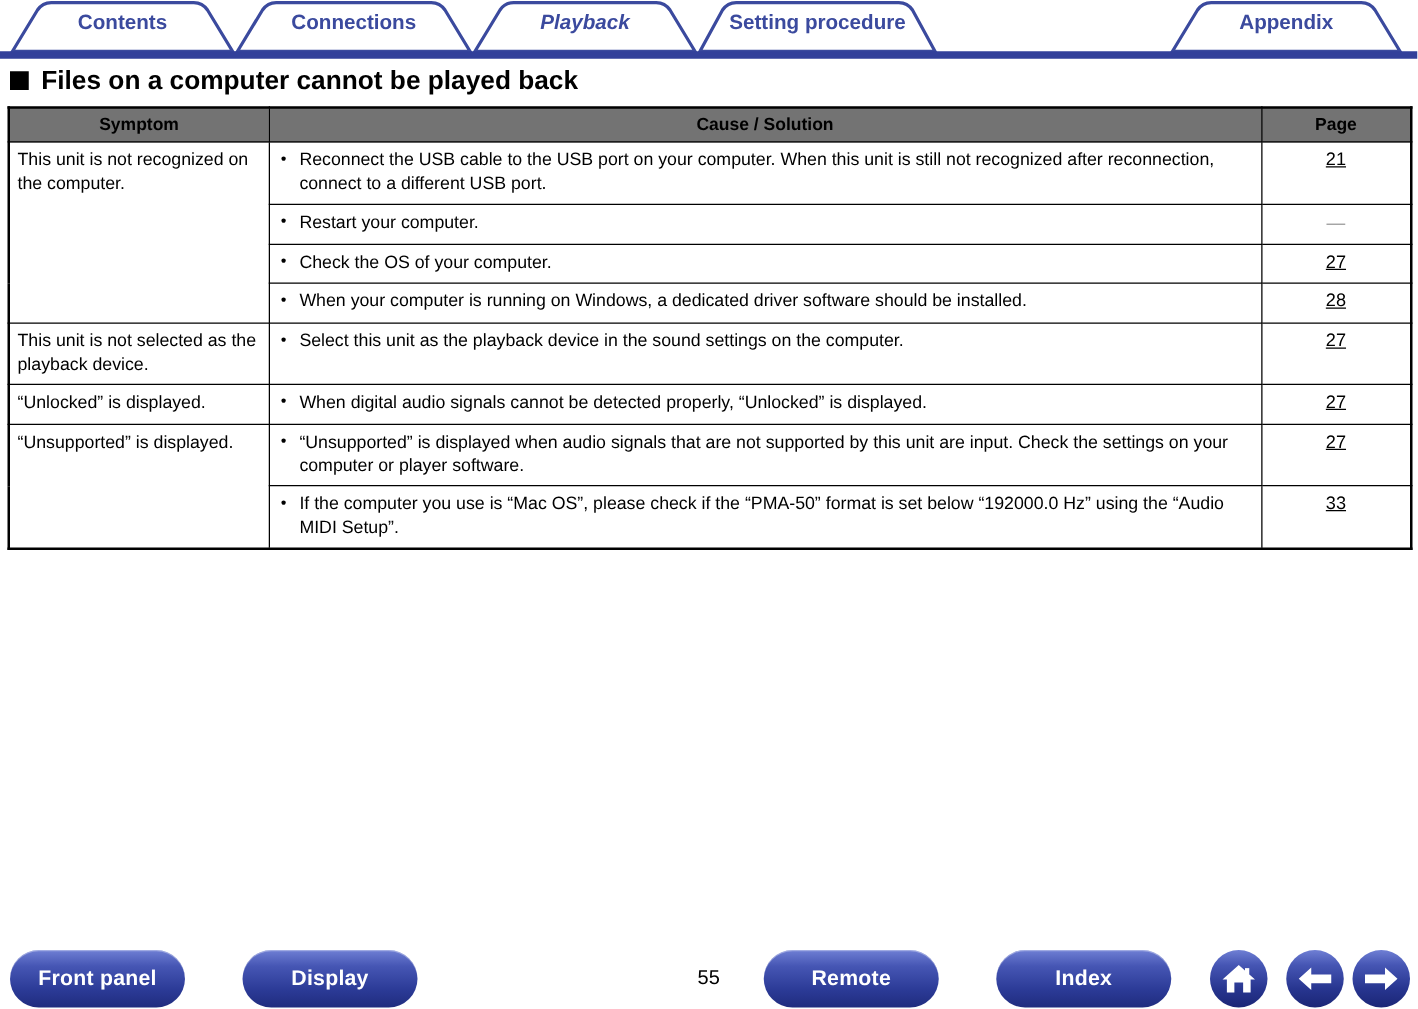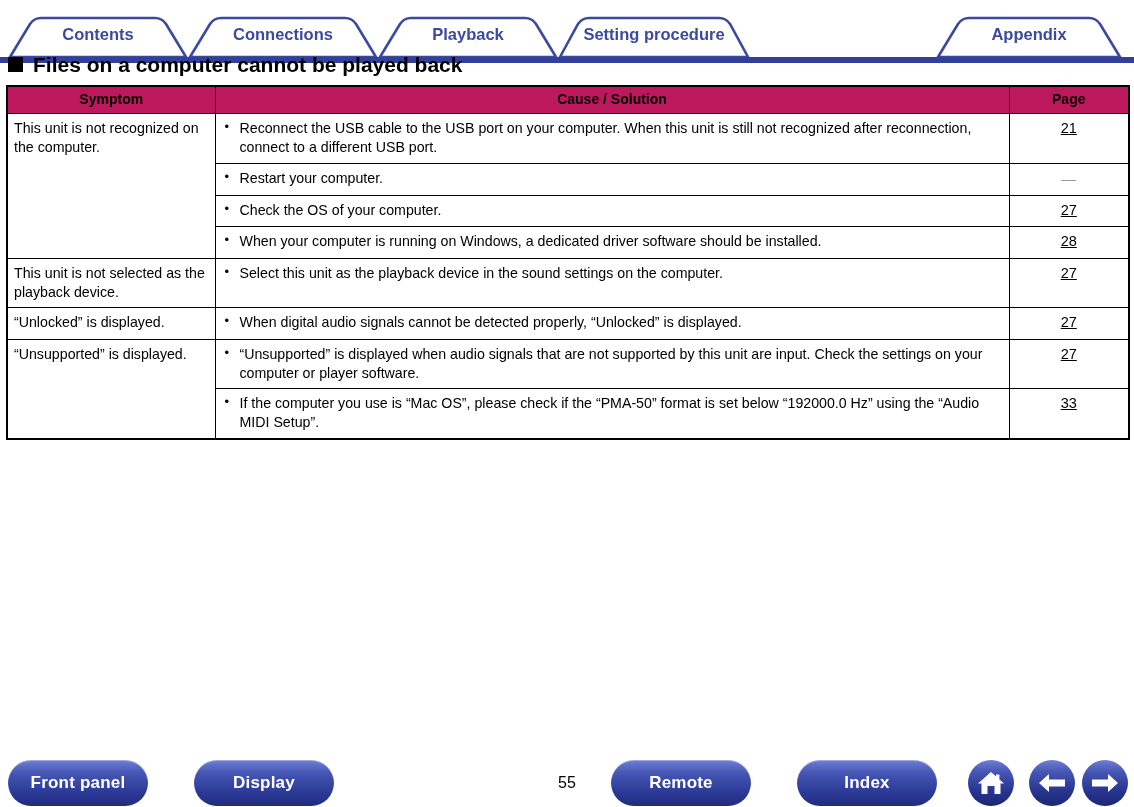--- a/index.html
+++ b/index.html
@@ -13,21 +13,21 @@
     position: relative;
     font-family: "Liberation Sans", sans-serif;
     color: #000;
     overflow: hidden;
   }
 
   
   .tabbar {
     position: absolute;
     left: 0;
-    top: 16px;
+    top: 0;
     width: 1134px;
     height: 47px;
   }
   .tabbar-underline {
     position: absolute;
     left: 0;
     top: 41px;
     width: 1134px;
     height: 6px;
     background: #32409a;
@@ -90,21 +90,21 @@
     border-collapse: collapse;
     table-layout: fixed;
     width: 1122px;
     border: 2px solid #000;
   }
   table.symptom-table col.c-symptom { width: 208px; }
   table.symptom-table col.c-cause   { width: 794px; }
   table.symptom-table col.c-page    { width: 120px; }
 
   table.symptom-table th {
-    background: #be185d;
+    background: #737373;
     border: 1px solid #000;
     font-size: 14px;
     font-weight: bold;
     text-align: center;
     padding: 5px 4px 6px 4px;
     line-height: 1.1;
   }
   table.symptom-table td {
     border: 1px solid #000;
     font-size: 14.2px;
@@ -201,21 +201,21 @@
     <div class="tablabel">Contents</div>
   </div>
 
   <div class="tab" style="left:188px; width:190px;">
     <svg class="tabshape" viewBox="0 0 190 42" preserveAspectRatio="none">
       <path d="M2,41 L22,8 Q26,2 33,2 L157,2 Q164,2 168,8 L188,41 Z" fill="#ffffff" stroke="#3b4a9e" stroke-width="2.6"></path>
     </svg>
     <div class="tablabel">Connections</div>
   </div>
 
-  <div class="tab" style="left:378px; width:180px;">
+  <div class="tab" style="left:378px; width:180px;font-style:italic;">
     <svg class="tabshape" viewBox="0 0 180 42" preserveAspectRatio="none">
       <path d="M2,41 L22,8 Q26,2 33,2 L147,2 Q154,2 158,8 L178,41 Z" fill="#ffffff" stroke="#3b4a9e" stroke-width="2.6"></path>
     </svg>
     <div class="tablabel">Playback</div>
   </div>
 
   <div class="tab" style="left:558px; width:192px;">
     <svg class="tabshape" viewBox="0 0 192 42" preserveAspectRatio="none">
       <path d="M2,41 L20,8 Q24,2 31,2 L161,2 Q168,2 172,8 L190,41 Z" fill="#ffffff" stroke="#3b4a9e" stroke-width="2.6"></path>
     </svg>

